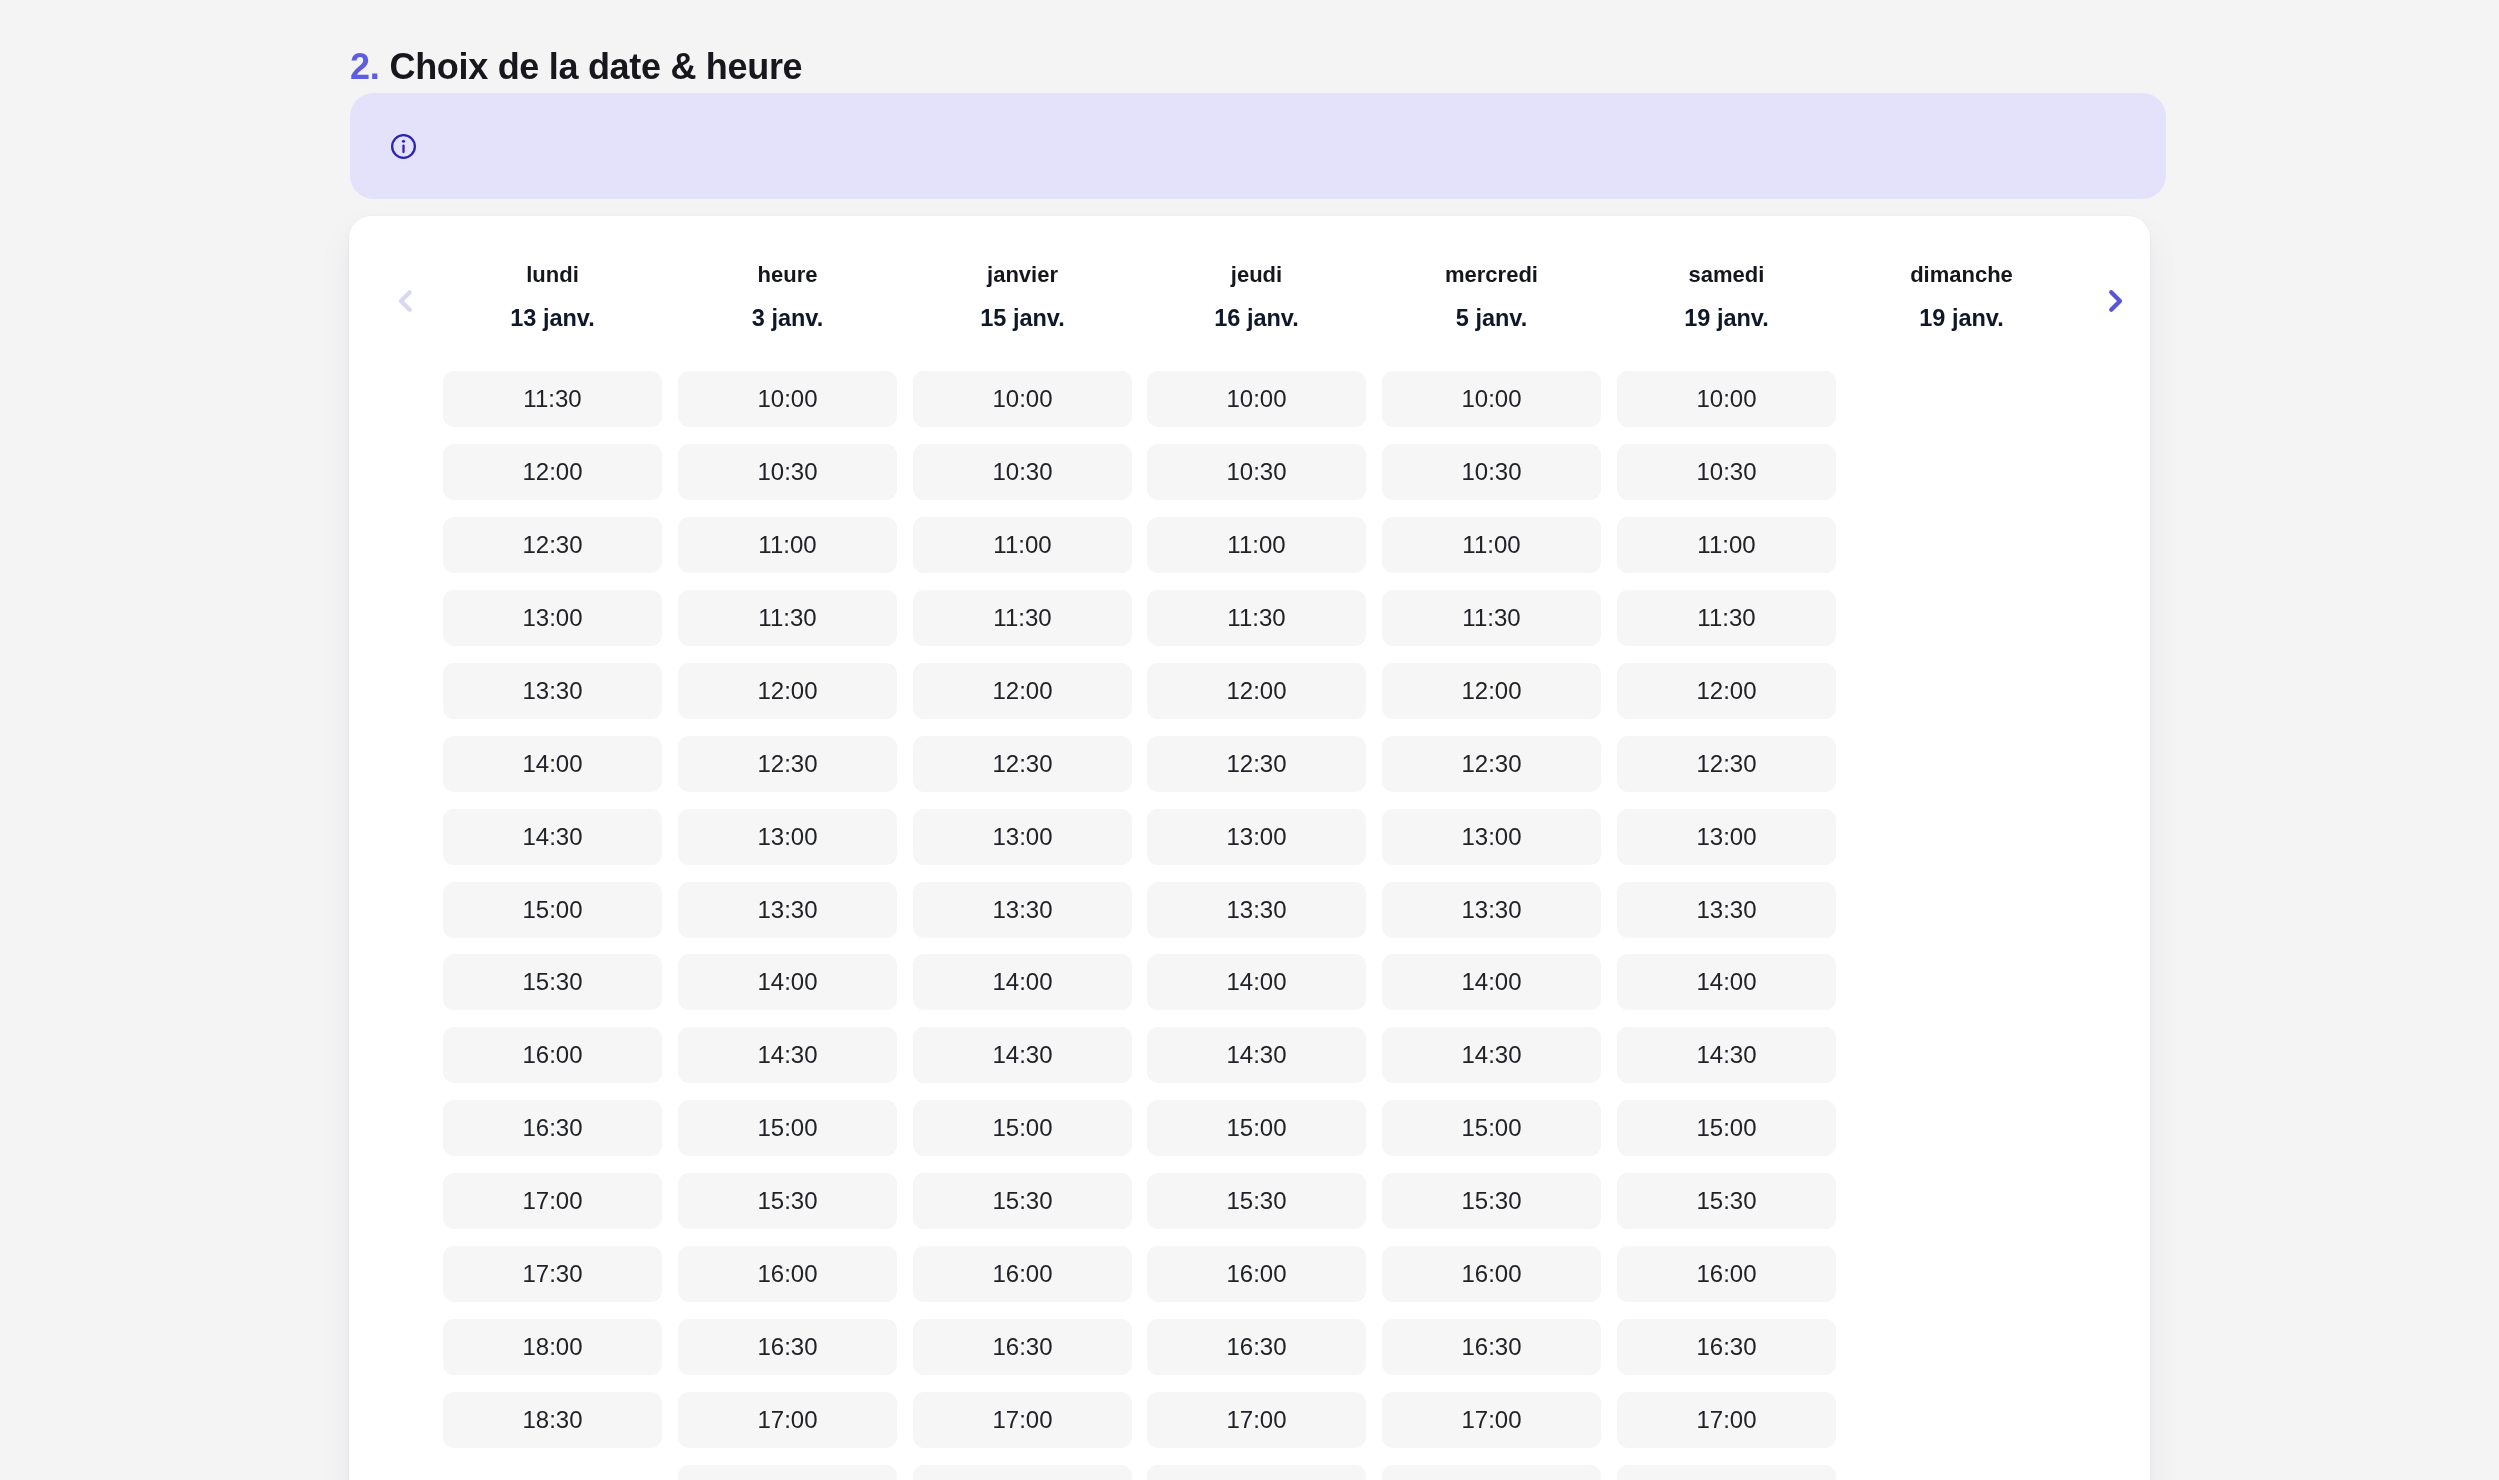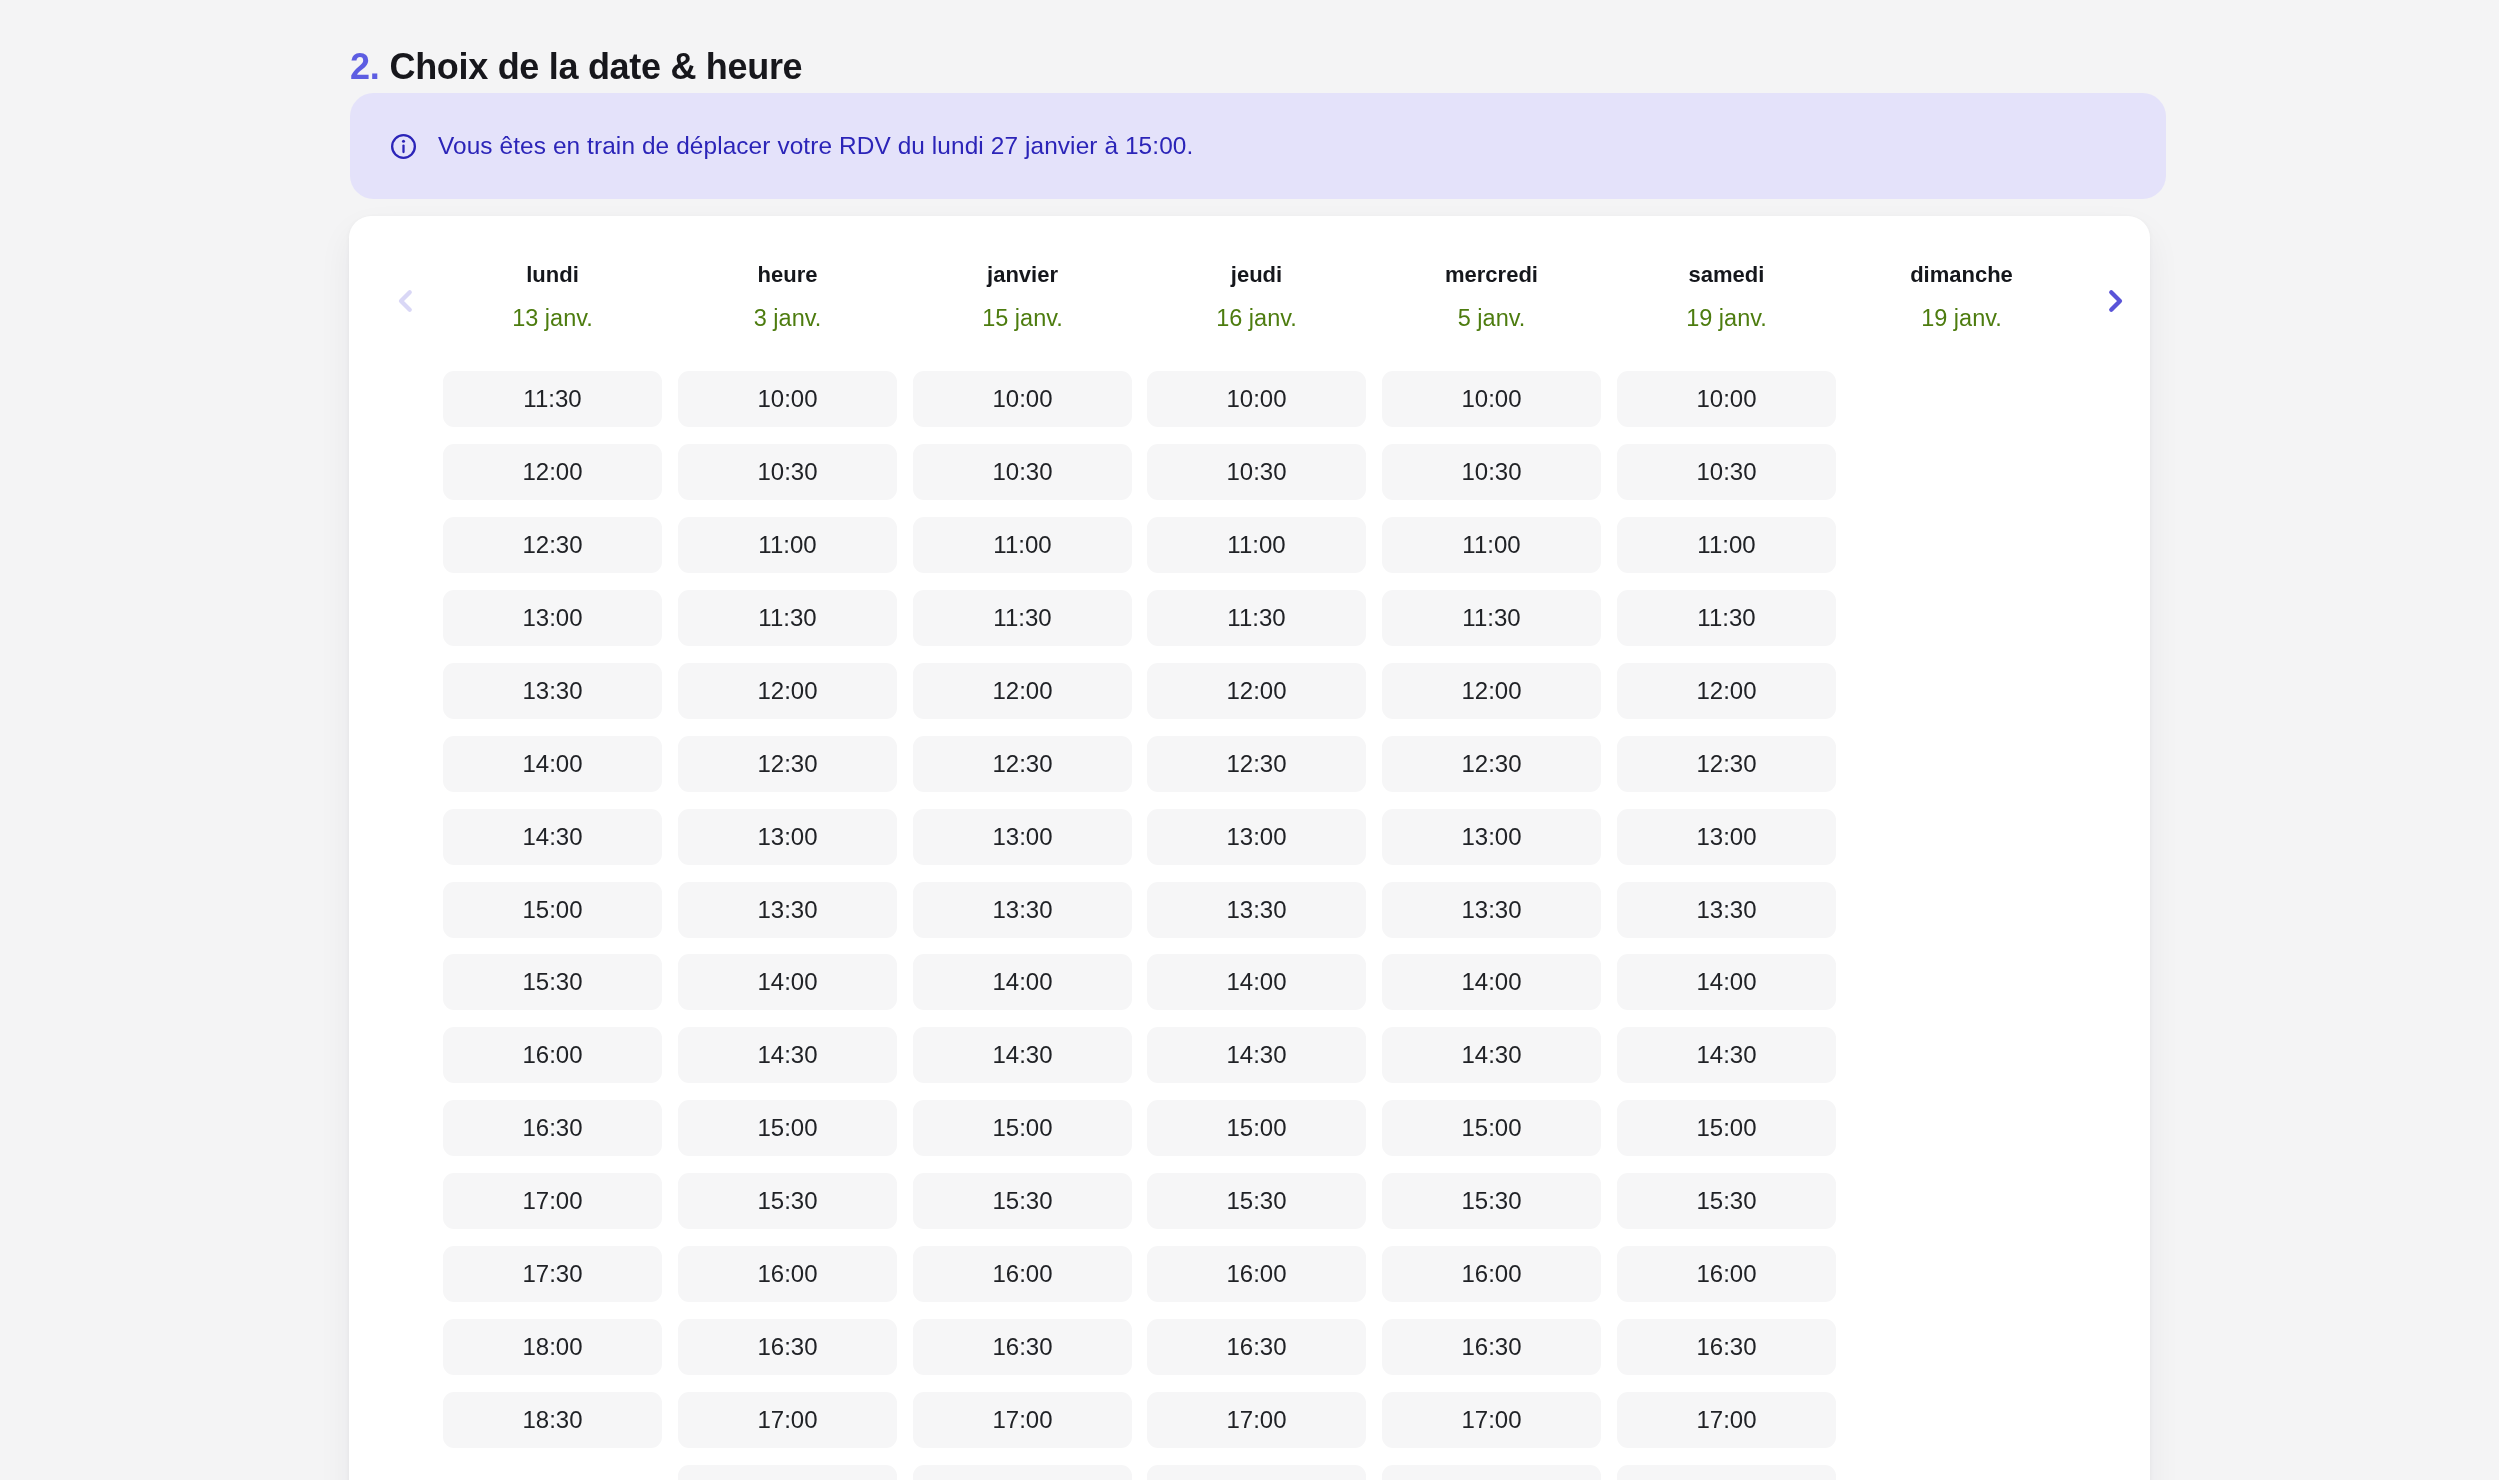--- a/index.html
+++ b/index.html
@@ -49,21 +49,21 @@
   .day-column{position:absolute;top:0;height:100%;width:219px;}
   .day-name{
     position:absolute;top:44px;left:0;width:100%;
     text-align:center;font-size:22px;line-height:30px;
     font-weight:600;color:#15171c;
   }
   .day-name.current{font-weight:700;}
   .day-date{
     position:absolute;top:88px;left:0;width:100%;
     text-align:center;font-size:23.5px;line-height:29px;
-    font-weight:400;color:#4d7c0f;
+    font-weight:700;color:#0f172a;
   }
   .slot{
     position:absolute;left:0;width:219px;height:56px;
     background:#f6f6f7;border:none;border-radius:11px;
     font-family:"Liberation Sans", sans-serif;
     font-size:24px;font-weight:500;color:#202226;
     line-height:56px;text-align:center;padding:0;
     cursor:pointer;
   }
 </style>
@@ -71,21 +71,20 @@
 <body>
 
 <h1 class="page-title"><span class="step">2.</span><span>Choix de la date &amp; heure</span></h1>
 
 <div class="notice">
   <svg class="icon" viewBox="0 0 24 24" fill="none" stroke="currentColor" stroke-width="1.9" stroke-linecap="round">
     <circle cx="12" cy="12" r="9.4"></circle>
     <line x1="12" y1="11.2" x2="12" y2="16.6"></line>
     <circle cx="12" cy="7.7" r="1.25" fill="currentColor" stroke="none"></circle>
   </svg>
-  <span class="txt">Vous êtes en train de déplacer votre RDV du lundi 27 janvier à 15:00.</span>
 </div>
 
 <div class="card">
   <button class="nav-btn prev" aria-disabled="true">
     <svg viewBox="0 0 24 24" fill="none" stroke="currentColor" stroke-width="3.4" stroke-linecap="round" stroke-linejoin="round">
       <path d="M15 5l-7 7 7 7"></path>
     </svg>
   </button>
   <button class="nav-btn next">
     <svg viewBox="0 0 24 24" fill="none" stroke="currentColor" stroke-width="3.4" stroke-linecap="round" stroke-linejoin="round">

